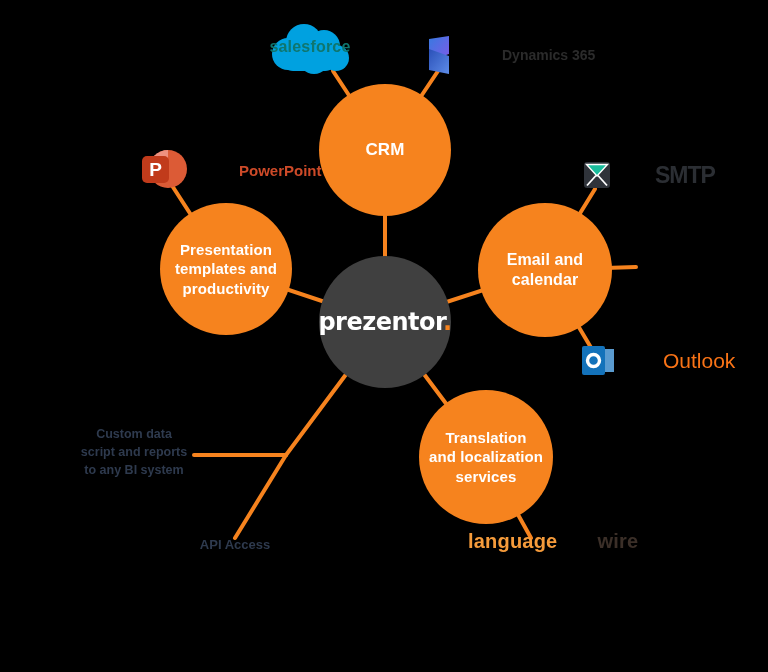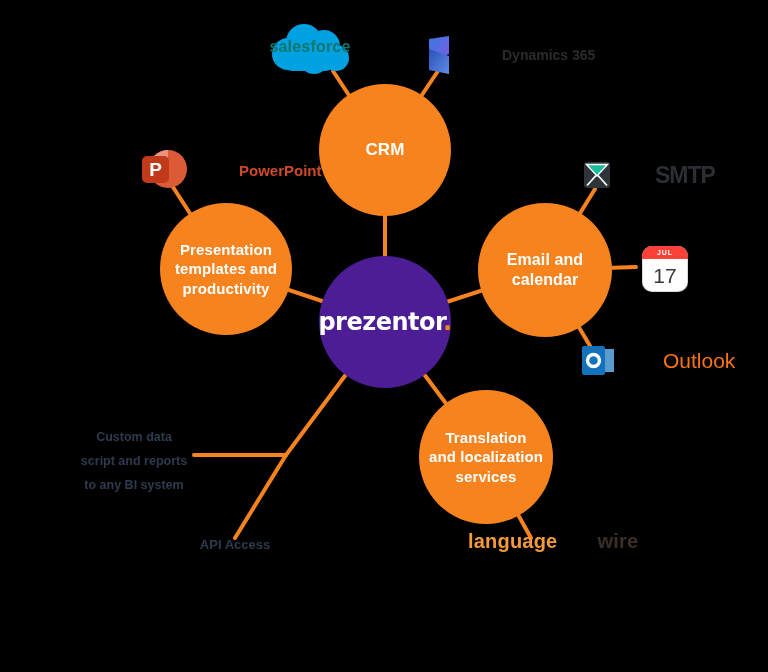--- a/index.html
+++ b/index.html
@@ -8,21 +8,21 @@
     overflow:hidden; font-family:"Liberation Sans", sans-serif;
   }
   .lines { position:absolute; left:0; top:0; z-index:1; }
   .circle {
     position:absolute; z-index:2; border-radius:50%;
     display:flex; align-items:center; justify-content:center;
     text-align:center; color:#ffffff; font-weight:700;
     white-space:pre-line; line-height:1.28; letter-spacing:.1px;
   }
   .c-orange { background:#F6831E; }
-  .c-center { background:#4c1d95; }
+  .c-center { background:#404040; }
   .brand { font-family:"DejaVu Sans","Liberation Sans",sans-serif; font-size:24px; font-weight:700; letter-spacing:-.5px; }
   .brand .dot { color:#F6831E; }
   .logo { position:absolute; z-index:3; display:flex; align-items:center;gap:40px; }
   .sf-wrap { left:266px; top:21px; width:90px; height:58px; position:absolute; z-index:3; }
   .sf-text { position:absolute; left:0; top:17px; width:88px; text-align:center;
     color:#0f766e; font-size:16px; font-weight:700; letter-spacing:.2px; }
   .dyn { left:424px; top:36px; }
   .dyn-label { margin-left:8px; color:#2B2B2B; font-size:14px; font-weight:700; }
   .ppt { left:140px; top:146px; }
   .ppt-label { margin-left:9px; color:#CD4A28; font-size:15px; font-weight:700; }
@@ -34,21 +34,21 @@
     letter-spacing:1px; display:flex; align-items:center; justify-content:center; }
   .cal-day { flex:1; font-size:21px; color:#3A3A3C; display:flex; align-items:center; justify-content:center; font-weight:400; }
   .ol { left:582px; top:345px; }
   .ol-label { margin-left:7px; color:#f97316; font-size:21px; font-weight:400; }
   .lw { left:468px; top:530px; font-size:20px; font-weight:700; letter-spacing:.2px; }
   .lw .p1 { color:#F59B3B; } .lw .p2 { color:#3B2F28; }
   .note {
     position:absolute; z-index:3; color:#2E3A4E; font-weight:700; text-align:center;
     white-space:pre-line;
   }
-  .bi-note { left:58px; top:425px; width:152px; font-size:12.5px; line-height:24px; }
+  .bi-note { left:58px; top:425px; width:152px; font-size:12.5px; line-height:18px; }
   .api-note { left:185px; top:537px; width:100px; font-size:13px; }
 </style>
 </head>
 <body>
 
 <div class="stage">
 
   <svg class="lines" width="768" height="672">
     <g stroke="#F6831E" stroke-width="4" stroke-linecap="round">
       <line x1="385" y1="322" x2="385" y2="150"></line>
@@ -139,24 +139,20 @@
   <div class="logo smtp">
     <svg width="28" height="28" viewBox="0 0 28 28">
       <rect x="1" y="1" width="26" height="26" rx="3" fill="#2F333A"></rect>
       <polygon points="3.5,3.5 24.5,3.5 14,15" fill="#1ABC9C" stroke="#ffffff" stroke-width="1.4"></polygon>
       <line x1="4" y1="24.5" x2="13" y2="14.5" stroke="#ffffff" stroke-width="1.8"></line>
       <line x1="24" y1="24.5" x2="15" y2="14.5" stroke="#ffffff" stroke-width="1.8"></line>
     </svg>
     <span class="smtp-label">SMTP</span>
   </div>
 
-  <div class="cal">
-    <div class="cal-head">JUL</div>
-    <div class="cal-day">17</div>
-  </div>
 
   <div class="logo ol">
     <svg width="34" height="32" viewBox="0 0 34 32">
       <rect x="17" y="4" width="15" height="23" fill="#5A9BD0"></rect>
       <rect x="0" y="1" width="23" height="29" rx="2" fill="#1372BA"></rect>
       <circle cx="11.5" cy="15.5" r="6" fill="none" stroke="#ffffff" stroke-width="3.4"></circle>
     </svg>
     <span class="ol-label">Outlook</span>
   </div>
 

